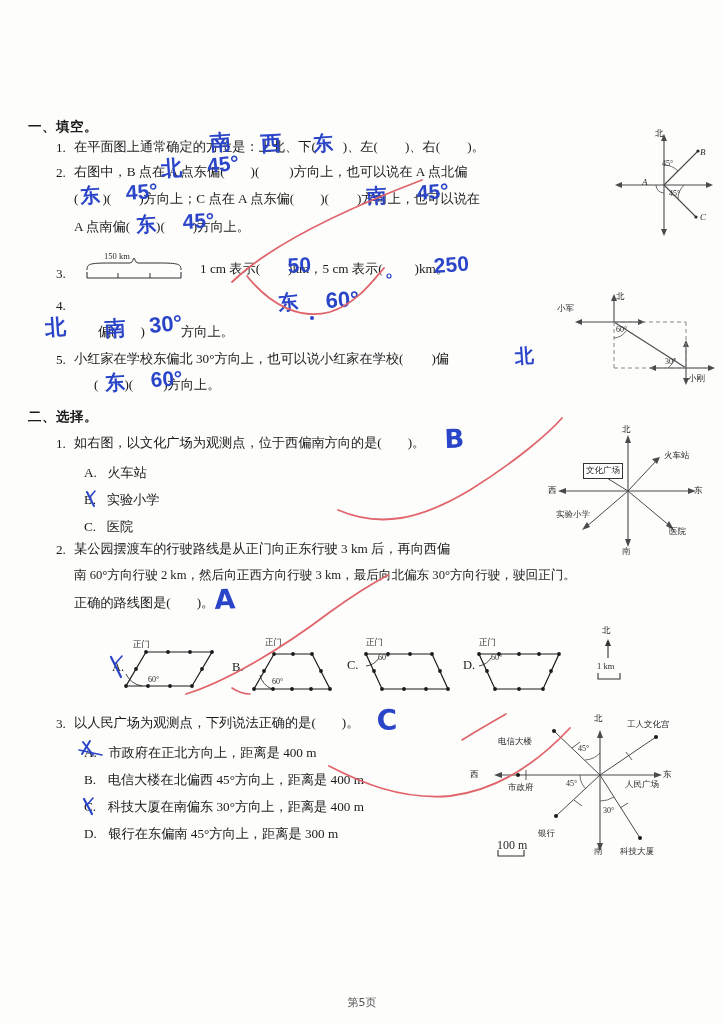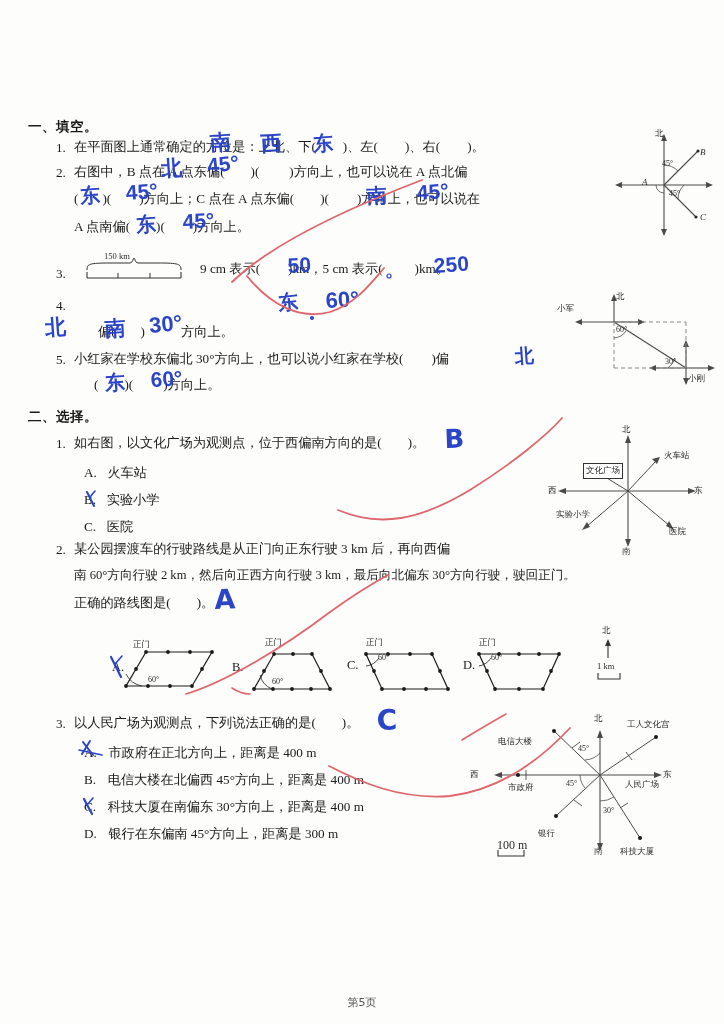--- a/index.html
+++ b/index.html
@@ -124,21 +124,21 @@
     <rect x="3" y="26" width="94" height="0" stroke="none"></rect>
     <line x1="3" y1="26" x2="97" y2="26" stroke="#333" stroke-width="1.1"></line>
     <line x1="3" y1="20" x2="3" y2="26" stroke="#333" stroke-width="1.1"></line>
     <line x1="97" y1="20" x2="97" y2="26" stroke="#333" stroke-width="1.1"></line>
     <line x1="34" y1="21" x2="34" y2="26" stroke="#333" stroke-width="1"></line>
     <line x1="66" y1="21" x2="66" y2="26" stroke="#333" stroke-width="1"></line>
   </svg>
   <div class="dnum" style="left:104px;top:251px;font-size:8.5px;">150 km</div>
 
   <div class="ab qline" style="left:200px;top:262px;">
-    <span>9 cm 表示(</span><span style="display:inline-block;width:28px;"></span><span>)km，5 cm 表示(</span><span style="display:inline-block;width:32px;"></span><span>)km。</span>
+    <span>1 cm 表示(</span><span style="display:inline-block;width:28px;"></span><span>)km，5 cm 表示(</span><span style="display:inline-block;width:32px;"></span><span>)km。</span>
   </div>
   <div class="hw num" style="left:287px;top:254px;font-size:21px;transform:rotate(-3deg);">50</div>
   <div class="hw num" style="left:433px;top:254px;font-size:21px;transform:rotate(-4deg);">250</div>
 
   <div class="ab qnum" style="left:56px;top:298px;">4.</div>
   <div class="hw" style="left:277px;top:290px;font-size:20px;transform:rotate(-6deg);">东</div>
   <div class="hw num" style="left:325px;top:288px;font-size:22px;transform:rotate(-3deg);">60°</div>
 
   <div class="ab qline" style="left:74px;top:325px;">
     <span style="display:inline-block;width:24px;"></span><span>偏(</span><span style="display:inline-block;width:25px;"></span><span>)</span><span style="display:inline-block;width:36px;"></span><span>方向上。</span>

